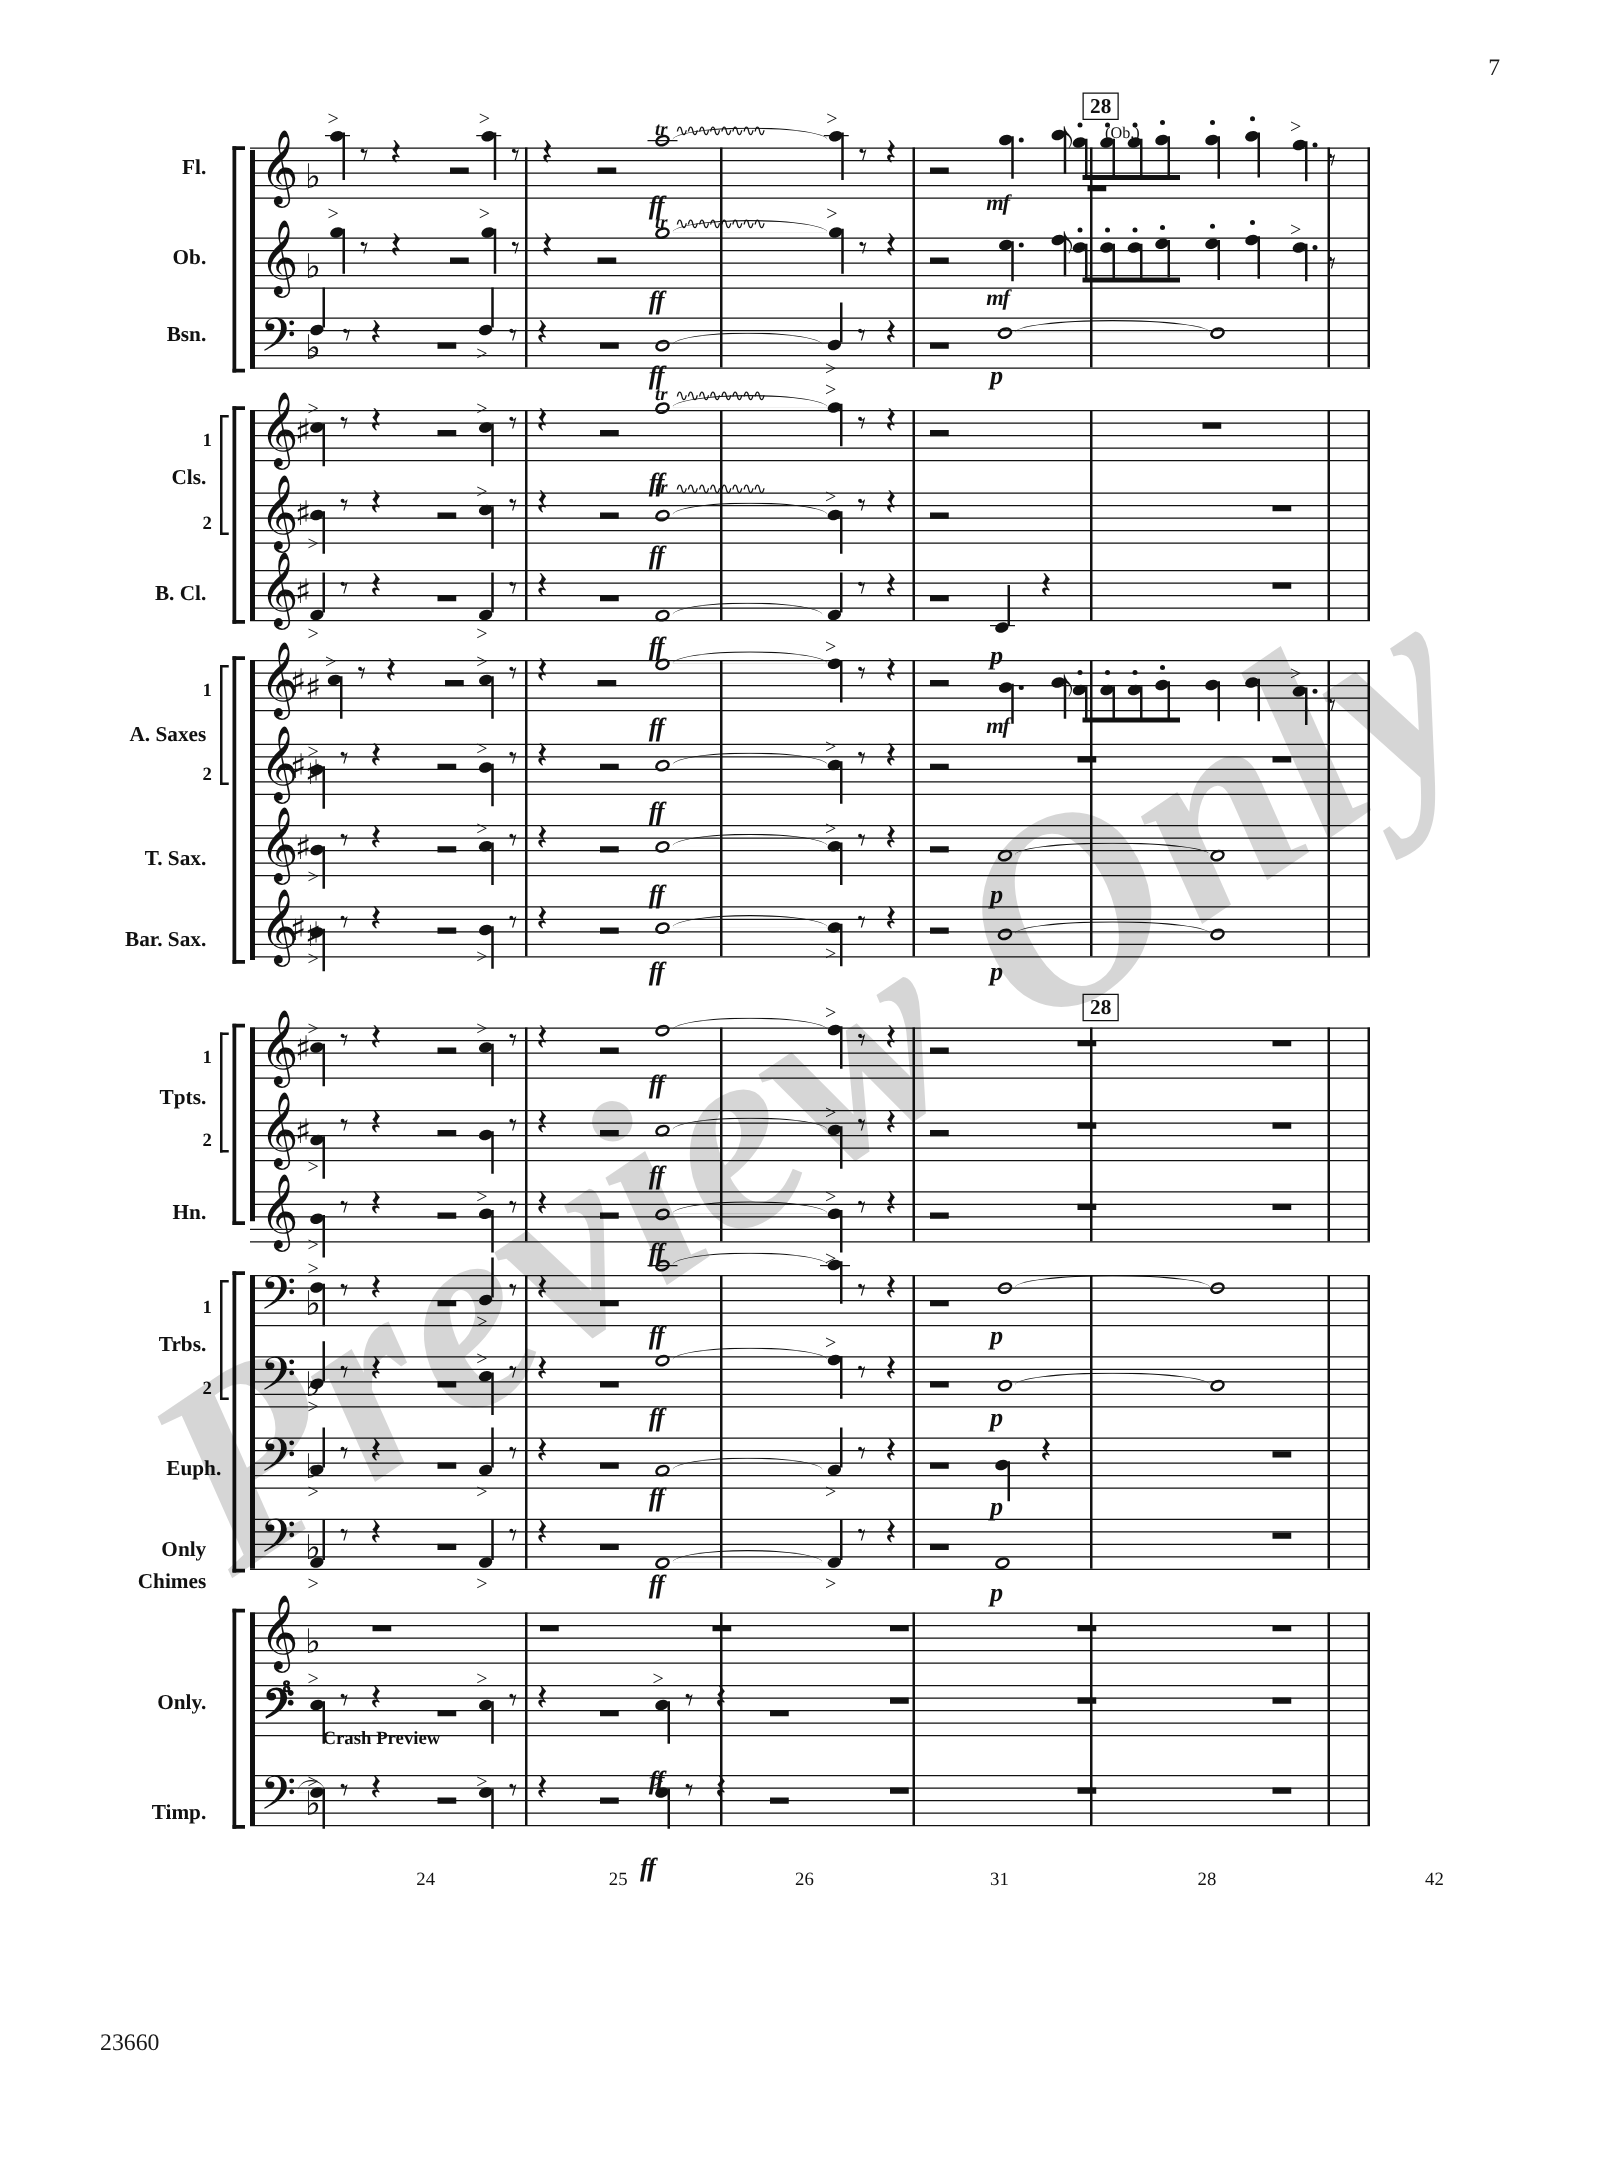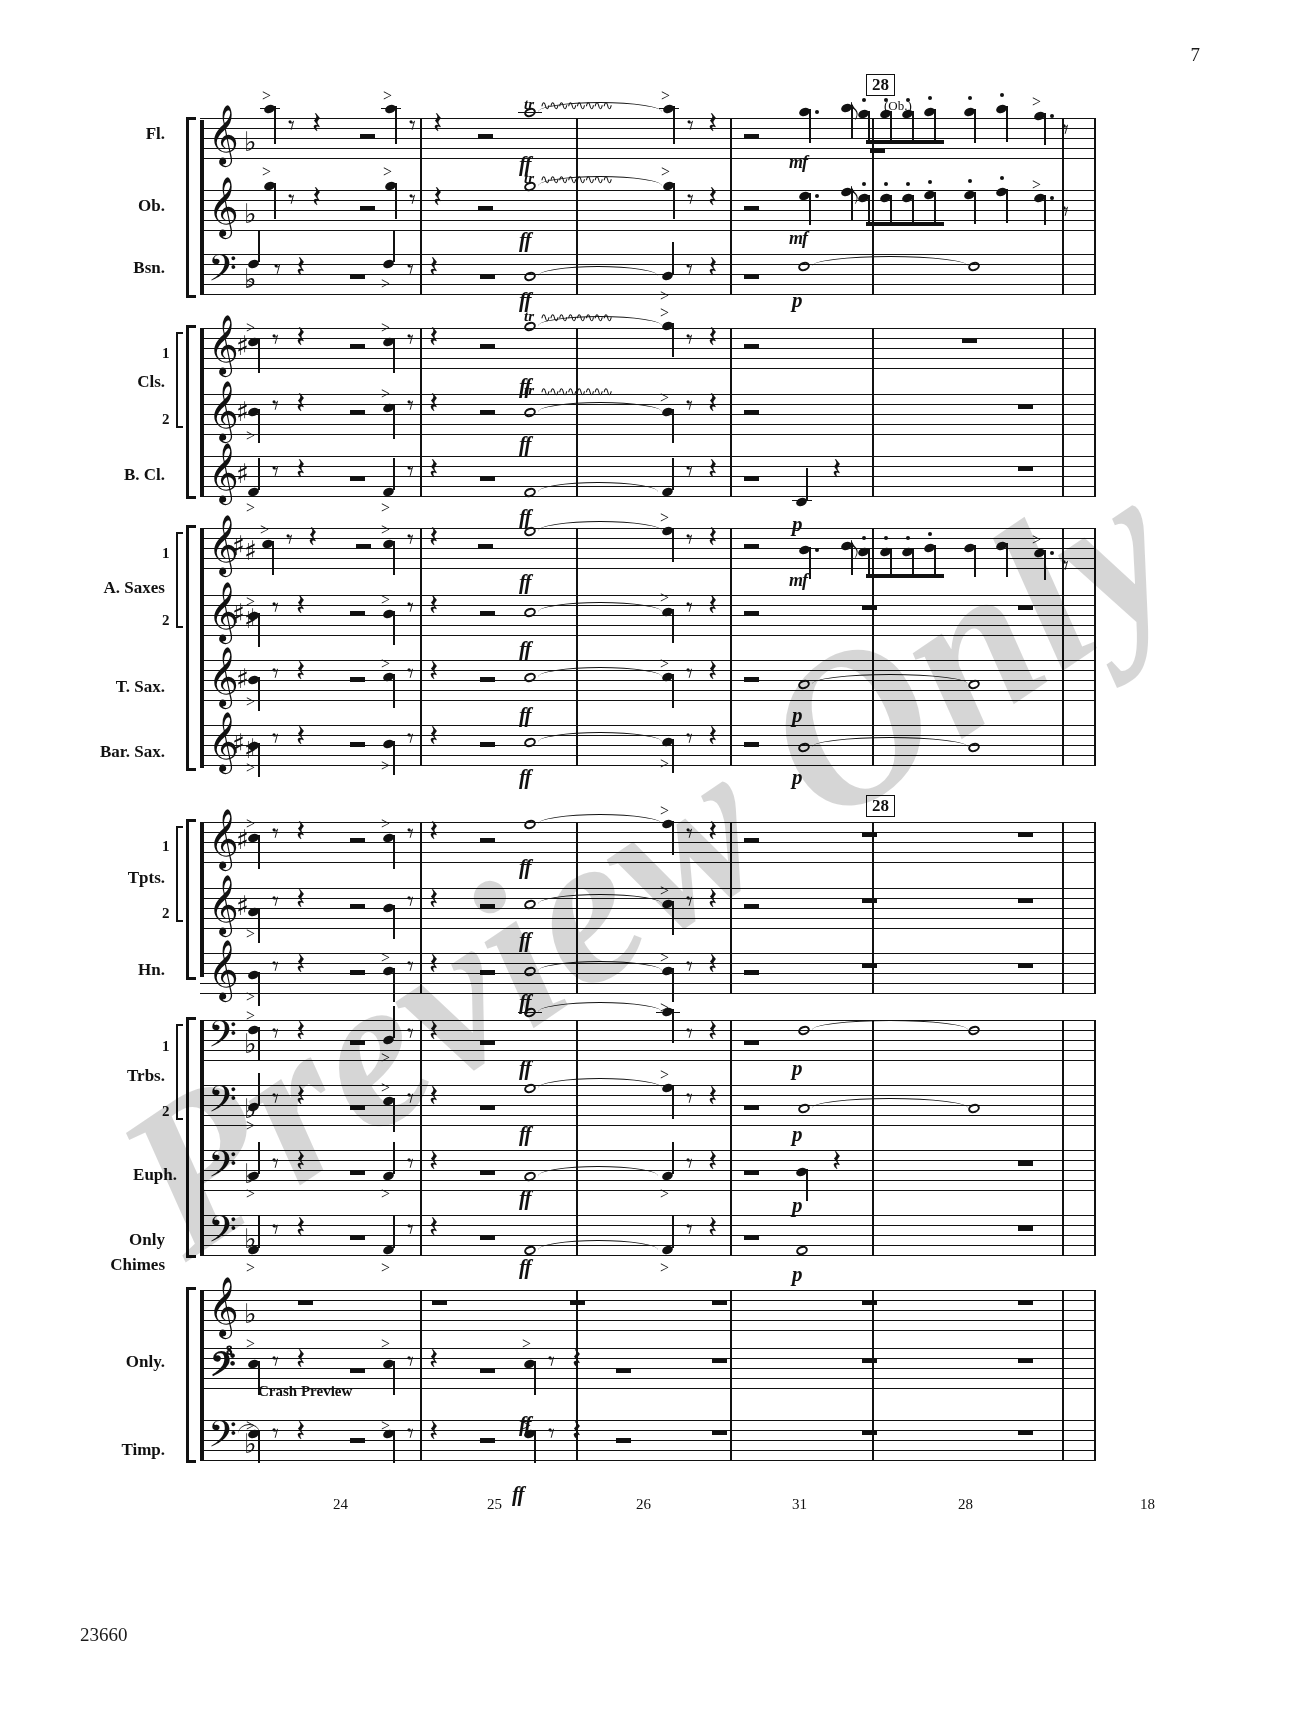--- a/index.html
+++ b/index.html
@@ -605,21 +605,21 @@
   <div class="barline" style="left:1094px; top:1290px; height:170px;"></div>
 
   <div class="rehearsal" style="left:866px; top:74px;">28</div>
   <div class="rehearsal" style="left:866px; top:795px;">28</div>
 
   <div class="measure-num" style="left:333px; top:1496px;">24</div>
   <div class="measure-num" style="left:487px; top:1496px;">25</div>
   <div class="measure-num" style="left:636px; top:1496px;">26</div>
   <div class="measure-num" style="left:792px; top:1496px;">31</div>
   <div class="measure-num" style="left:958px; top:1496px;">28</div>
-  <div class="measure-num" style="left:1140px; top:1496px;">18</div>
+  <div class="measure-num" style="left:1140px; top:1496px;">42</div>
 
   <div class="text-anno" style="left:884px; top:98px;">(Ob.)</div>
   <div class="text-anno bold-it" style="left:258px; top:1383px;">Crash Preview</div>
 
   <div class="dyn" style="left:519px; top:152px;">ff</div>
   <div class="dyn small" style="left:789px; top:152px;">mf</div>
 
   <div class="dyn" style="left:519px; top:228px;">ff</div>
   <div class="dyn small" style="left:789px; top:228px;">mf</div>
 

